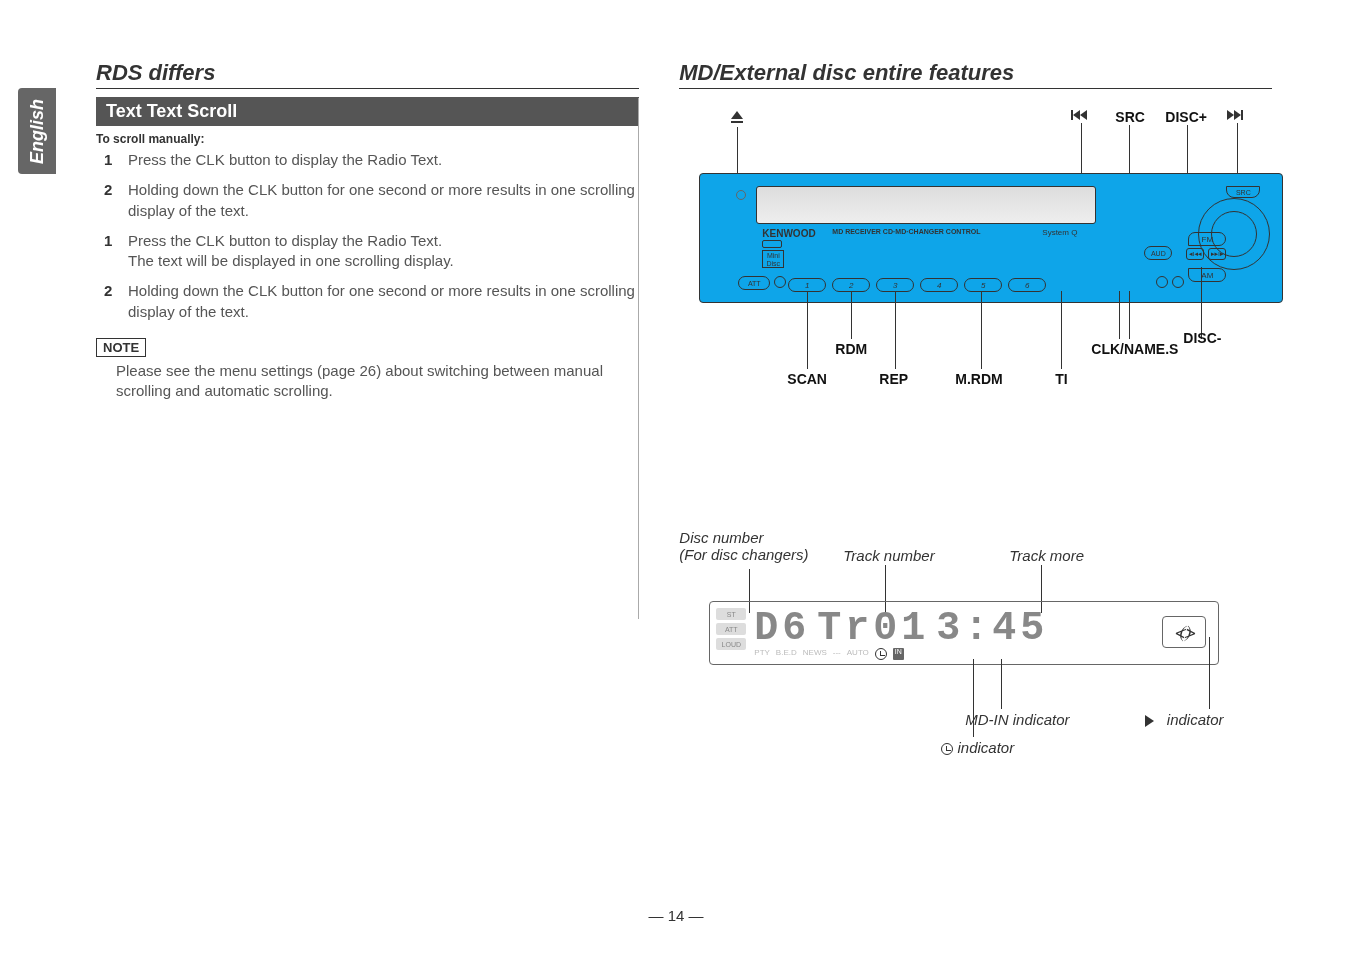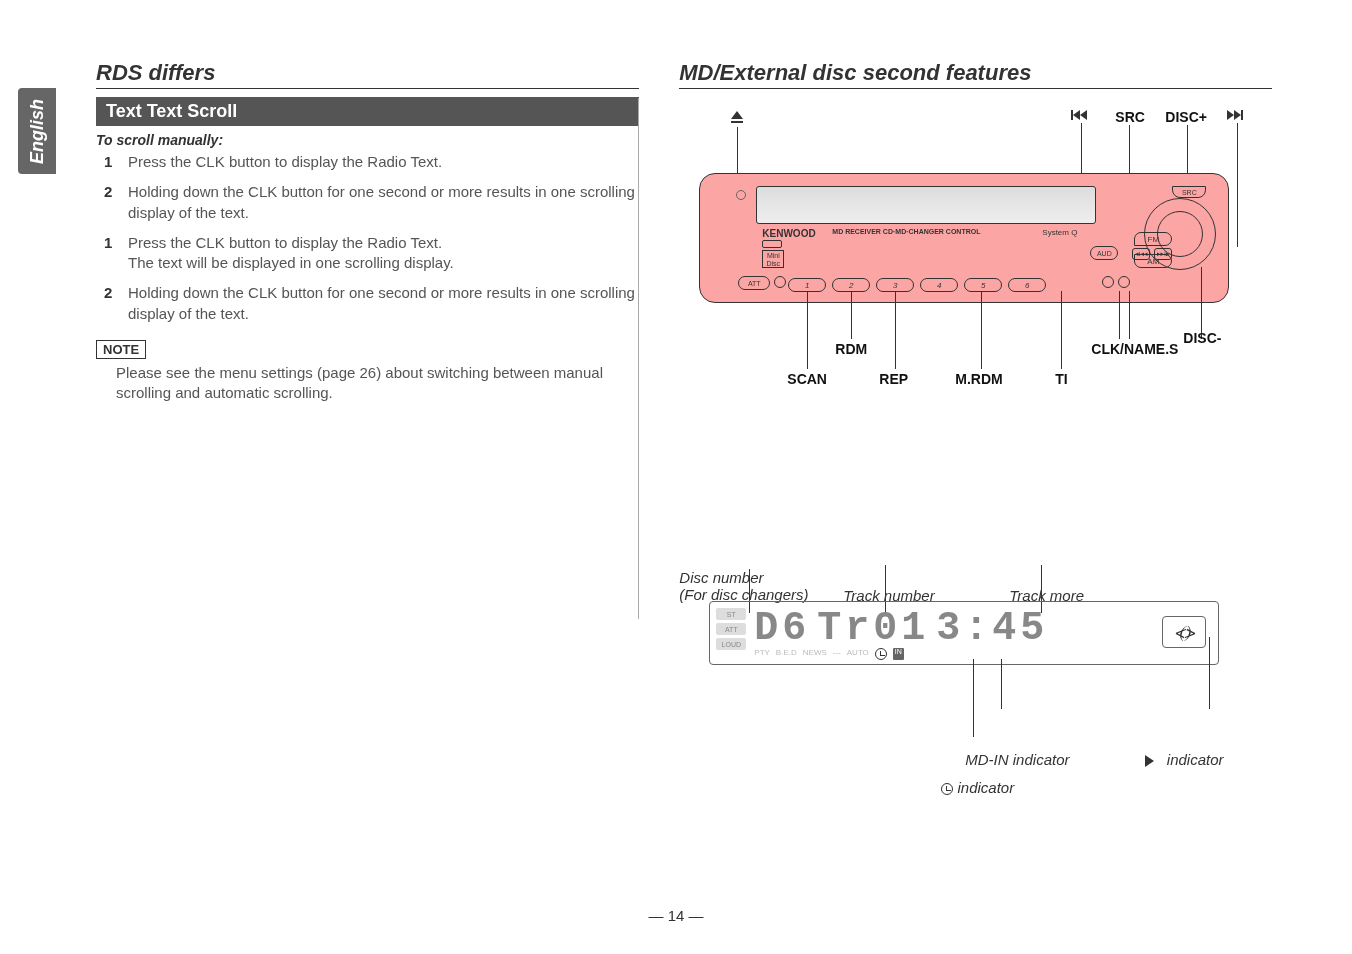--- a/index.html
+++ b/index.html
@@ -63,22 +63,21 @@
     margin-bottom: 6px;
   }
   .intro {
     font-size: 16px;
     color: #555;
     line-height: 1.35;
     margin-bottom: 14px;
   }
   .subhead {
     font-weight: bold;
-    font-style: italic;
-    font-size: 14px;
+    font-size: 12px;
     color: #333;
     margin: 6px 0 4px;
   }
   .step {
     display: flex;
     gap: 10px;
     margin: 4px 0 10px 8px;
     color: #555;
     font-size: 15px;
     line-height: 1.35;
@@ -117,25 +116,25 @@
   .device-wrap {
     position: relative;
     width: 570px;
     height: 290px;
     margin-top: 20px;
   }
   .device-body {
     position: absolute;
     left: 20px;
     top: 64px;
-    width: 530px;
+    width: 584px;
     height: 130px;
     border: 1.5px solid #333;
-    border-radius: 16px;
-    background: #fca5a5;
+    border-radius: 4px;
+    background: #0ea5e9;
   }
   .device-screen {
     position: absolute;
     left: 56px;
     top: 12px;
     width: 340px;
     height: 38px;
     border: 1px solid #333;
     border-radius: 3px;
     background: linear-gradient(#ddd,#eee);
@@ -238,21 +237,21 @@
     position: absolute;
     right: 56px;
     width: 38px;
     height: 14px;
     border: 1px solid #333;
     border-radius: 10px 10px 10px 0;
     font-size: 8px;
     display:flex;align-items:center;justify-content:center;
   }
   .fm-btn { top: 58px; }
-  .am-btn { top: 80px; border-radius: 0 10px 10px 10px; }
+  .am-btn { top: 94px; border-radius: 0 10px 10px 10px; }
   .seek-btn {
     position: absolute;
     right: 56px;
     top: 74px;
     display: flex;
     gap: 4px;
   }
   .seek-btn div {
     width: 18px;
     height: 12px;
@@ -390,21 +389,20 @@
     display:flex;align-items:center;justify-content:center;
     font-style: italic;
     font-size: 18px;
     color:#333;
   }
   .callout {
     position: absolute;
     font-style: italic;
     font-size: 15px;
     color: #333;
-    margin-top: 40px;
   }
   .play-tri {
     display: inline-block;
     width: 0; height: 0;
     border-left: 9px solid #333;
     border-top: 6px solid transparent;
     border-bottom: 6px solid transparent;
     vertical-align: middle;
   }
   .eject-tri {
@@ -481,21 +479,21 @@
         <span>Holding down the CLK button for one second or more results in one scrolling display of the text.</span>
       </div>
 
       <div class="note-label">NOTE</div>
       <p class="note-text">Please see the menu settings (page 26) about switching between manual scrolling and automatic scrolling.</p>
 
       <div class="col-divider"></div>
     </div>
 
     <div class="col" style="width:600px">
-      <h2 class="section-title">MD/External disc second features</h2>
+      <h2 class="section-title">MD/External disc entire features</h2>
 
       <div class="device-wrap">
 
         <div class="eject-wrap" style="left:52px;top:2px">
           <span class="eject-tri"></span>
             <span class="eject-bar"></span>
         </div>
         <div class="lead-line" style="left:58px;top:18px;width:1px;height:56px"></div>
 
         <div class="top-label" style="left:392px;top:-2px">

